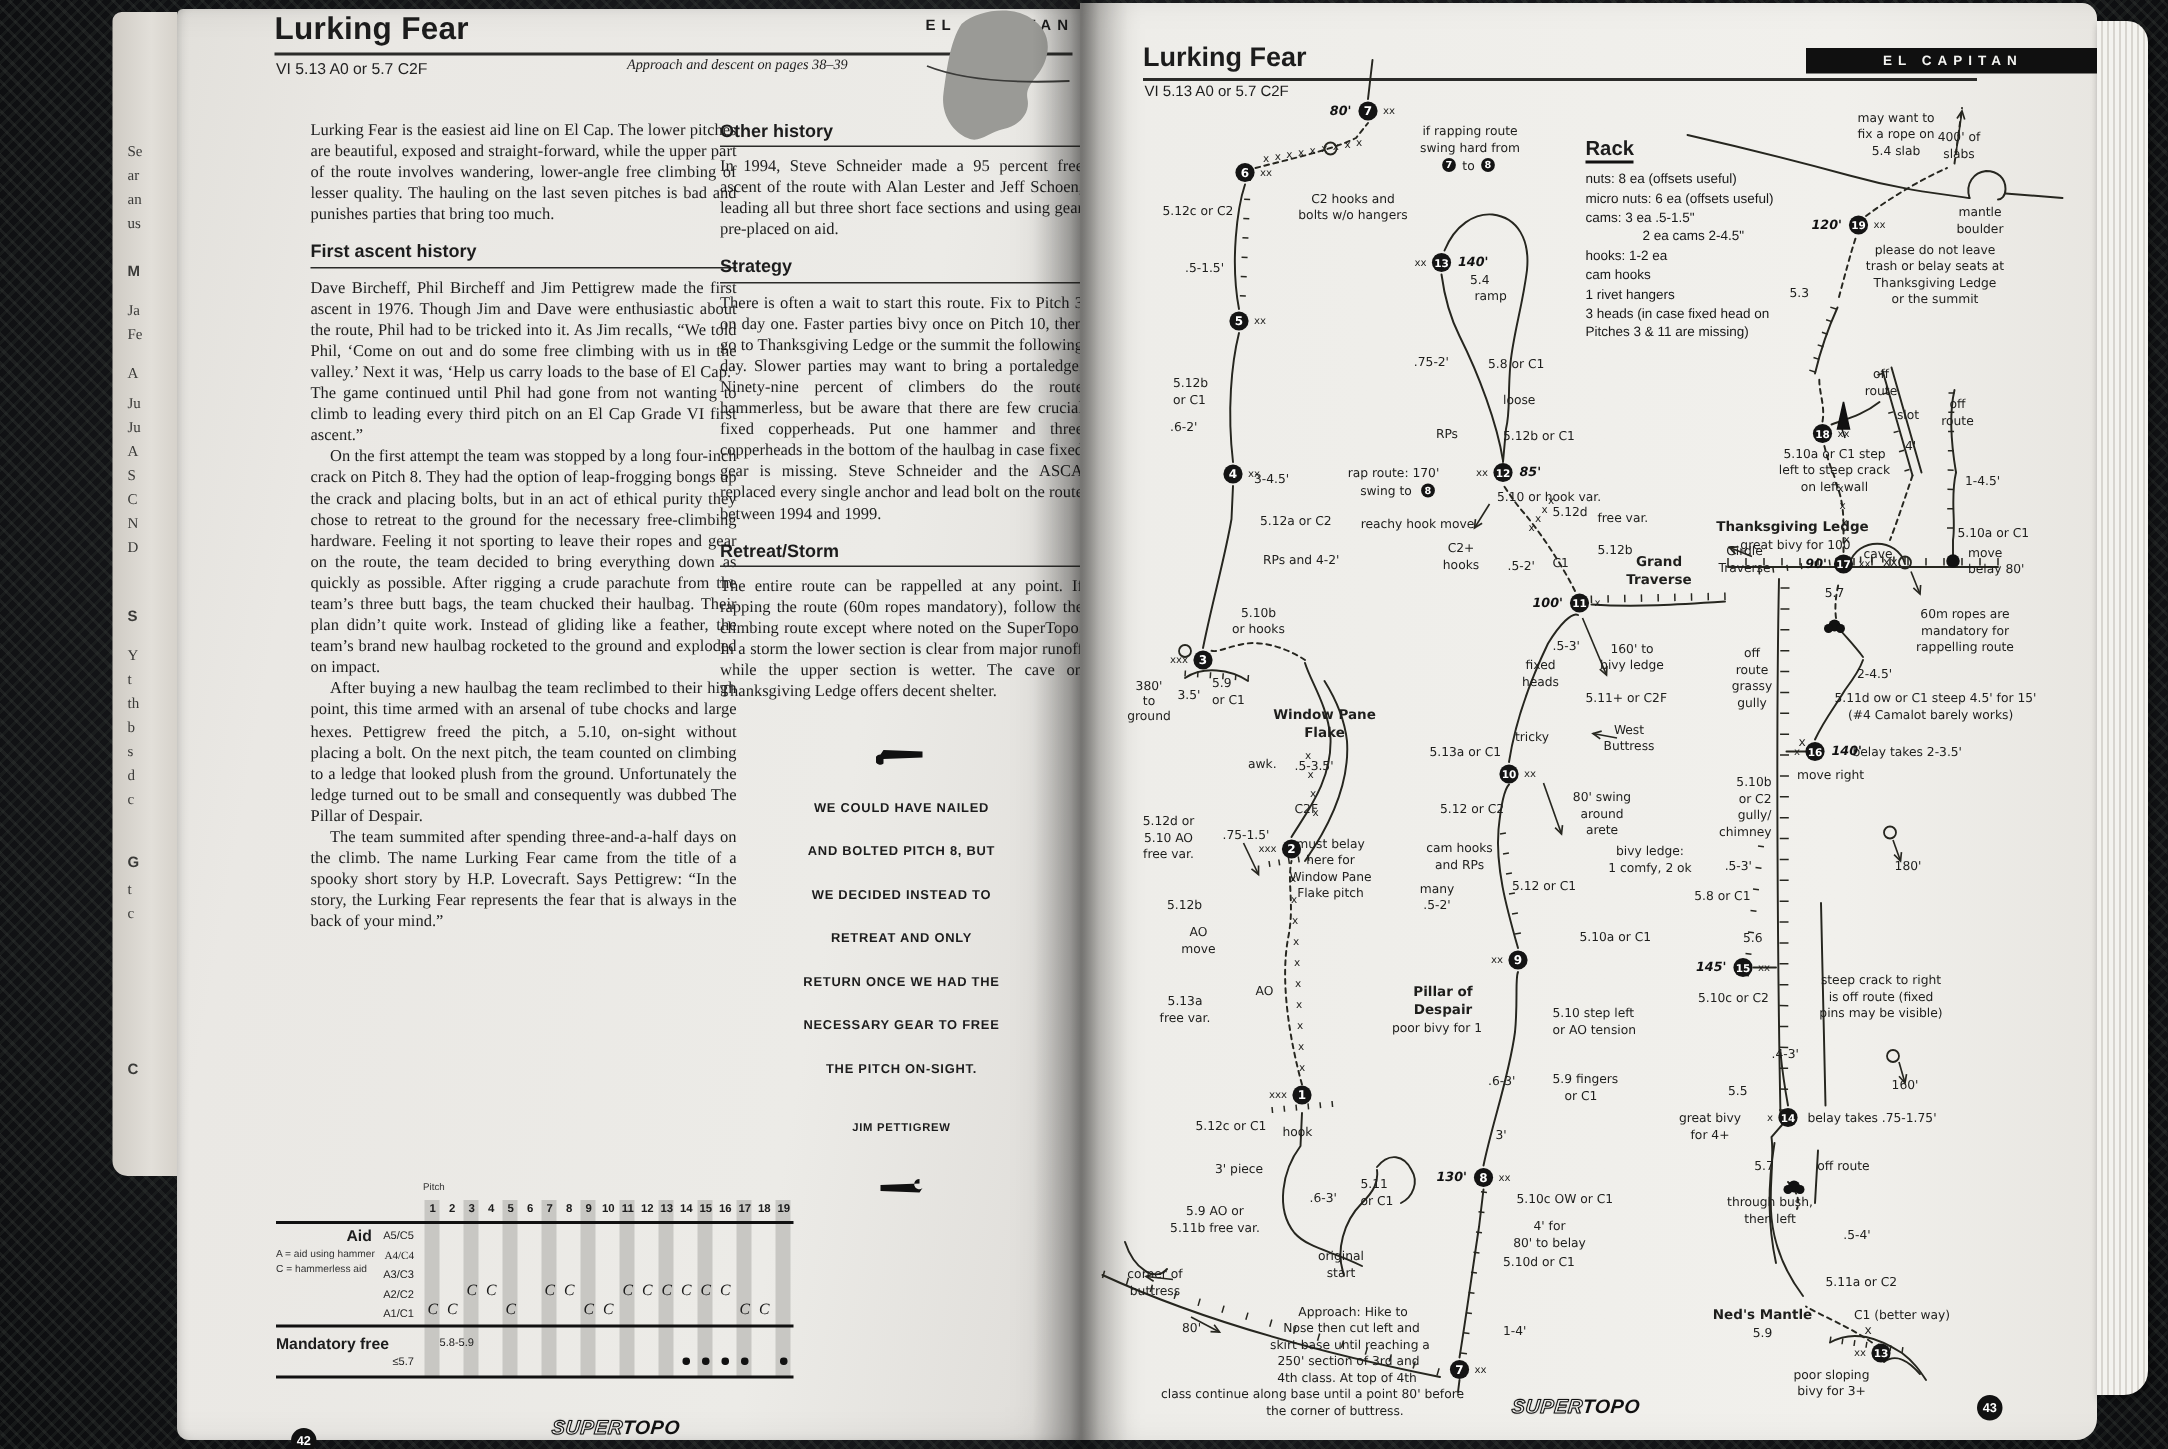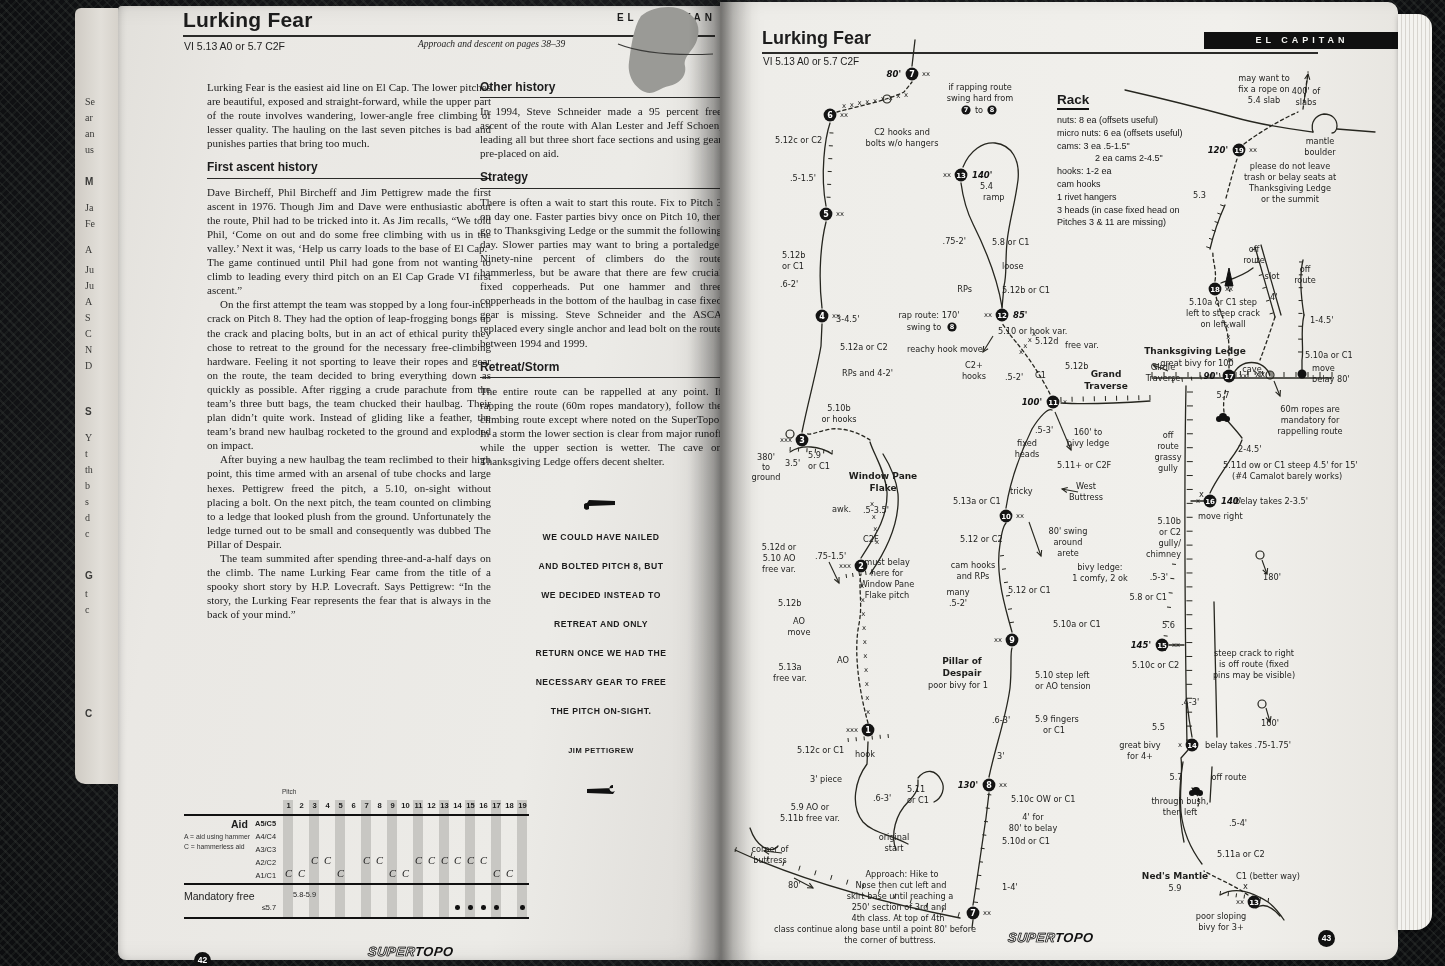--- a/index.html
+++ b/index.html
@@ -192,22 +192,22 @@
         <div class="colnum" style="left: 228px; top: 13px; width: 13px;">11</div>
         <div class="colnum" style="left: 241px; top: 13px; width: 13px;">12</div>
         <div class="colnum" style="left: 254px; top: 13px; width: 13px;">13</div>
         <div class="colnum" style="left: 267px; top: 13px; width: 13px;">14</div>
         <div class="colnum" style="left: 280px; top: 13px; width: 13px;">15</div>
         <div class="colnum" style="left: 293px; top: 13px; width: 13px;">16</div>
         <div class="colnum" style="left: 306px; top: 13px; width: 13px;">17</div>
         <div class="colnum" style="left: 319px; top: 13px; width: 13px;">18</div>
         <div class="colnum" style="left: 332px; top: 13px; width: 13px;">19</div>
         <div class="rule" style="top: 26px;"></div>
-        <div class="rowlab" style="left: 0px; top: 31px; font-weight: bold;">A5/C5</div>
-        <div class="rowlab" style="left: 0px; top: 44px;">A4/C4</div>
+        <div class="rowlab" style="left: 0px; top: 31px;">A5/C5</div>
+        <div class="rowlab" style="left: 0px; top: 44px; font-family: Liberation Serif, serif;">A4/C4</div>
         <div class="rowlab" style="left: 0px; top: 57px;">A3/C3</div>
         <div class="rowlab" style="left: 0px; top: 70px;">A2/C2</div>
         <div class="cellC" style="left: 124px; top: 67px; width: 13px;">C</div>
         <div class="cellC" style="left: 137px; top: 67px; width: 13px;">C</div>
         <div class="cellC" style="left: 176px; top: 67px; width: 13px;">C</div>
         <div class="cellC" style="left: 189px; top: 67px; width: 13px;">C</div>
         <div class="cellC" style="left: 228px; top: 67px; width: 13px;">C</div>
         <div class="cellC" style="left: 241px; top: 67px; width: 13px;">C</div>
         <div class="cellC" style="left: 254px; top: 67px; width: 13px;">C</div>
         <div class="cellC" style="left: 267px; top: 67px; width: 13px;">C</div>
@@ -218,21 +218,21 @@
         <div class="cellC" style="left: 111px; top: 80px; width: 13px;">C</div>
         <div class="cellC" style="left: 150px; top: 80px; width: 13px;">C</div>
         <div class="cellC" style="left: 202px; top: 80px; width: 13px;">C</div>
         <div class="cellC" style="left: 215px; top: 80px; width: 13px;">C</div>
         <div class="cellC" style="left: 306px; top: 80px; width: 13px;">C</div>
         <div class="cellC" style="left: 319px; top: 80px; width: 13px;">C</div>
         <div class="rule" style="top: 95px;"></div>
         <div class="abs" style="left: 0px; top: 30px; font-size: 10.5px; font-weight: bold; margin-left: 47px;">Aid</div>
         <div class="abs" style="left: 0px; top: 45px; font-size: 6.8px; color: rgb(51, 51, 51);">A = aid using hammer</div>
         <div class="abs" style="left: 0px; top: 55px; font-size: 6.8px; color: rgb(51, 51, 51);">C = hammerless aid</div>
-        <div class="abs" style="left: 0px; top: 102px; font-size: 10.5px; font-weight: normal;">Mandatory free</div>
+        <div class="abs" style="left: 0px; top: 102px; font-size: 10.5px; font-weight: bold;">Mandatory free</div>
         <div class="rowlab" style="left: 0px; top: 102px; margin-left: 40px;">5.8-5.9</div>
         <div class="rowlab" style="left: 0px; top: 115px;">≤5.7</div>
         <div class="dot" style="left: 271.2px; top: 117px;"></div>
         <div class="dot" style="left: 284.2px; top: 117px;"></div>
         <div class="dot" style="left: 297.2px; top: 117px;"></div>
         <div class="dot" style="left: 310.2px; top: 117px;"></div>
         <div class="dot" style="left: 336.2px; top: 117px;"></div>
         <div class="rule" style="top: 129px;"></div>
       </div>
 

